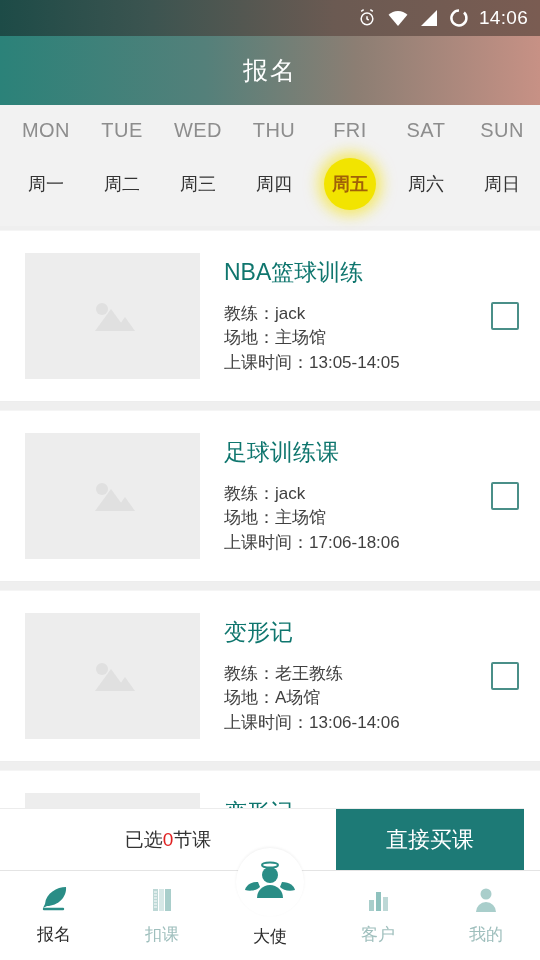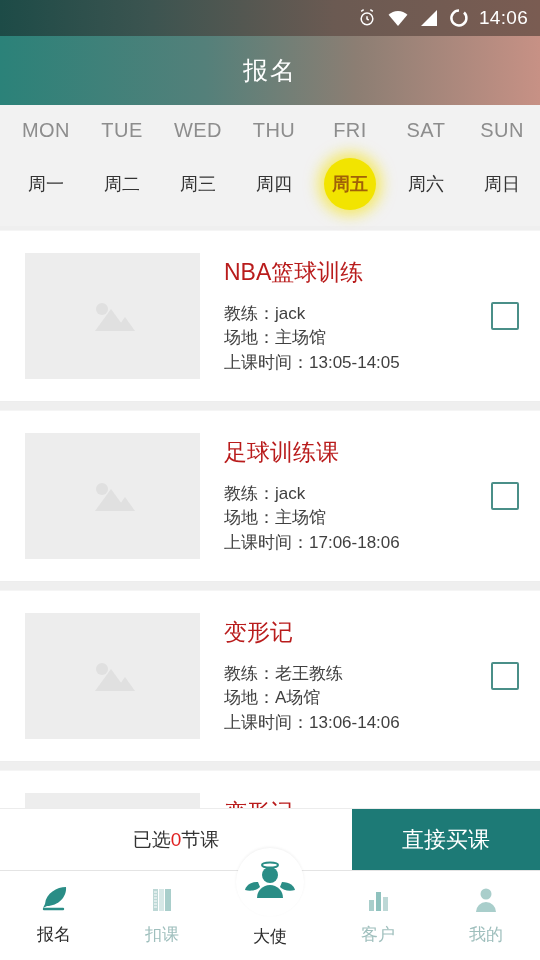--- a/index.html
+++ b/index.html
@@ -52,30 +52,30 @@
   .card {
     background:#ffffff; margin:0 0 8px 0; height:172px;
     display:flex; align-items:center; padding:0 0 0 25px;
     border-top:1px solid #f5f5f5; border-bottom:1px solid #ededed;
   }
   .thumb {
     width:175px; height:126px; background:#ededed; flex:0 0 auto;
     display:flex; align-items:center; justify-content:center; position:relative;
   }
   .card-body { flex:1 1 auto; padding-left:24px; padding-right:10px; }
-  .card-title { font-size:23px; color:#b91c1c; margin-bottom:14px; }
+  .card-title { font-size:23px; color:#0f766e; margin-bottom:14px; }
   .card-meta { font-size:17px; color:#404040; line-height:1.45; white-space:nowrap; }
   .card-check { flex:0 0 auto; width:70px; display:flex; align-items:center; justify-content:center; }
   .checkbox {
     width:28px; height:28px; border:2px solid #4a8f88; background:#ffffff; border-radius:2px;
   }
 
   
   .actionbar {
-    position:absolute; left:0; right:0; bottom:90px; height:62px;
+    position:absolute; left:0; right:16px; bottom:90px; height:62px;
     background:#ffffff; display:flex; align-items:stretch;
     border-top:1px solid #ececec;
   }
   .selinfo { flex:1 1 auto; display:flex; align-items:center; justify-content:center; }
   .selinfo .txt { font-size:19px; color:#333333; }
   .selinfo .num { color:#e02020; }
   .buybtn {
     flex:0 0 188px; background:#1d7a76; color:#ffffff;
     display:flex; align-items:center; justify-content:center; font-size:22px;
   }

